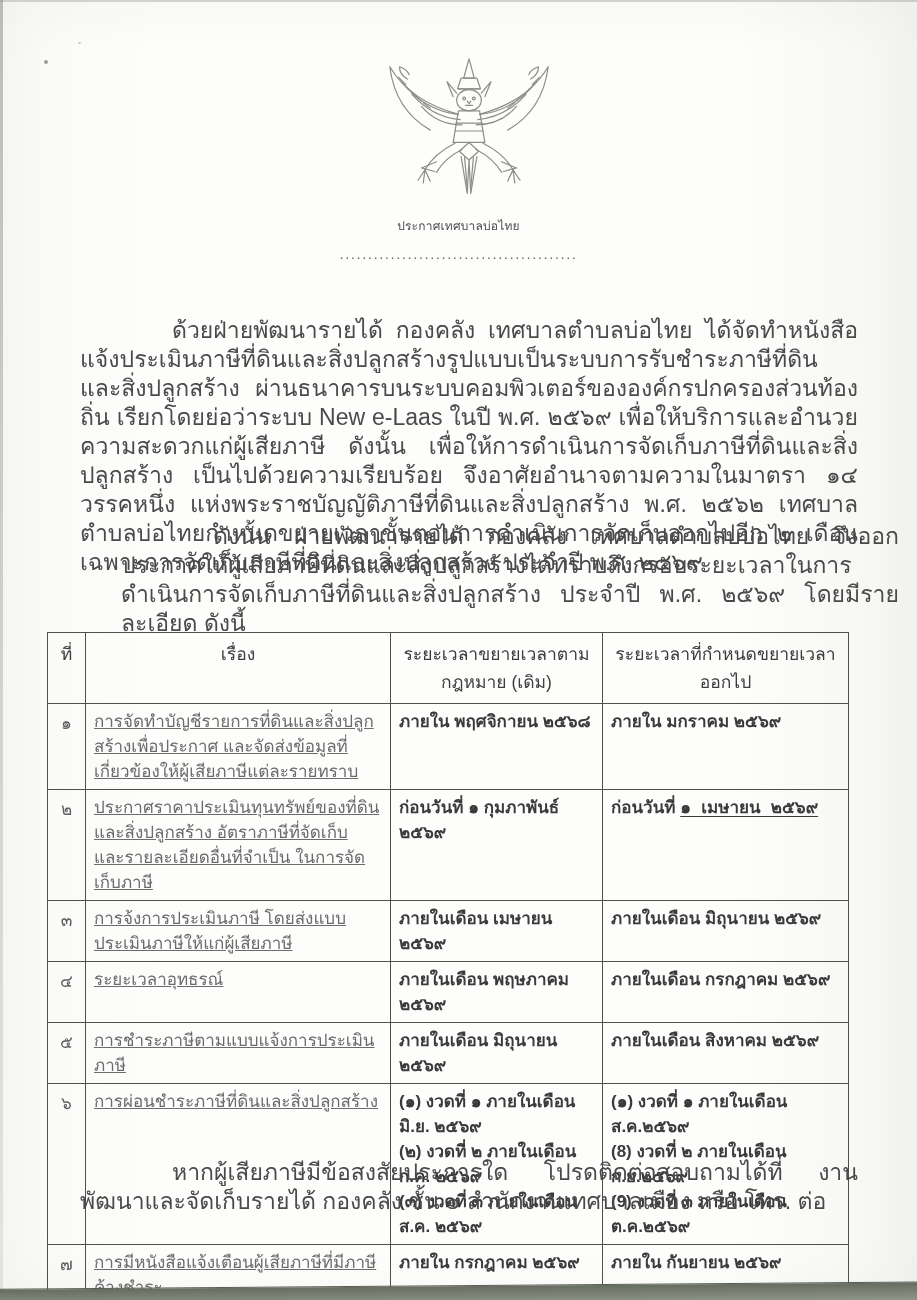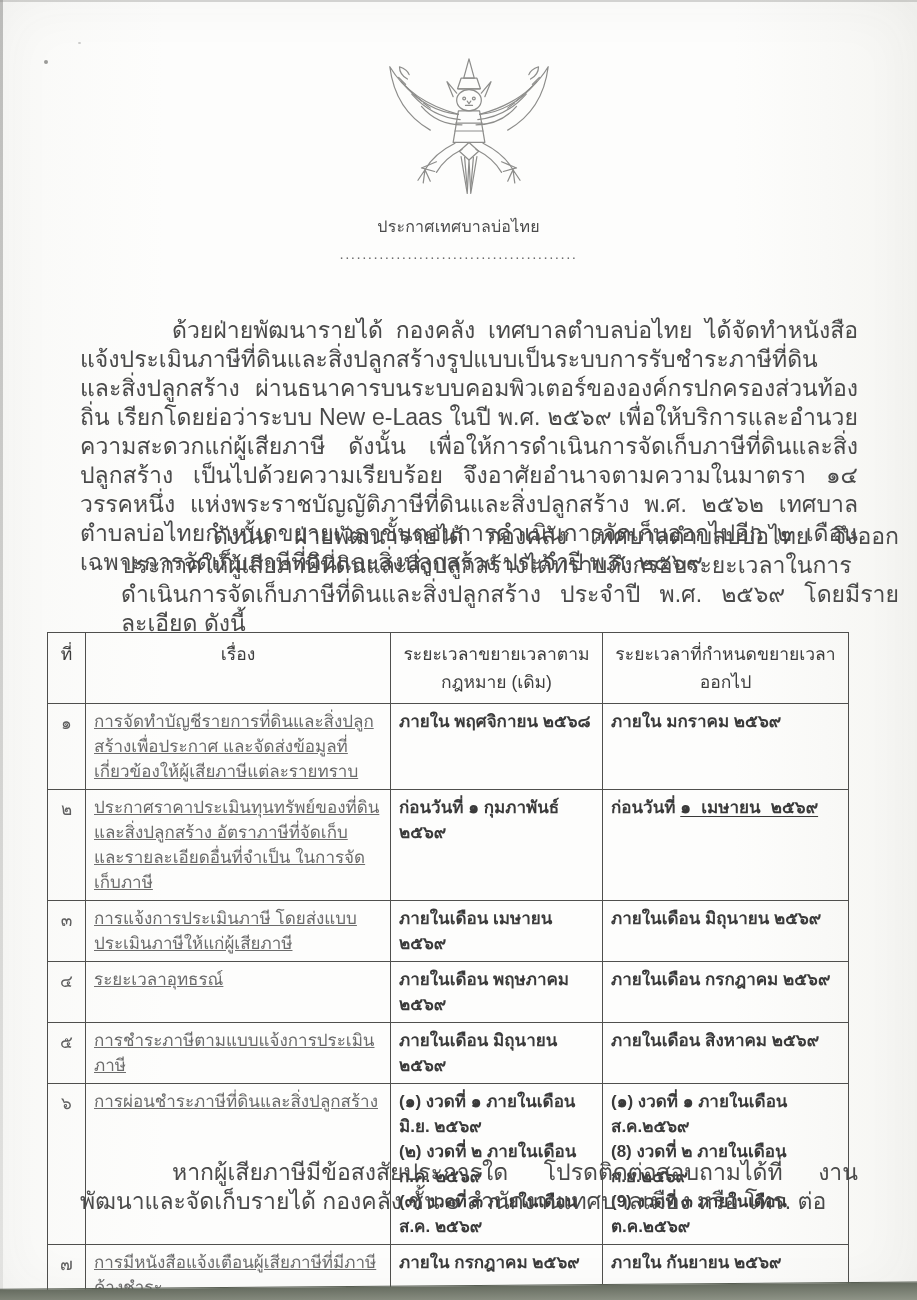--- a/index.html
+++ b/index.html
@@ -22,21 +22,21 @@
     position:absolute;left:-20px;bottom:-8px;width:980px;height:22px;
     background:linear-gradient(180deg,#666c60,#9ba093);
     transform:rotate(-0.45deg);
     border-top:1px solid #575d52;
   }
   .speck{position:absolute;background:#9a9a98;border-radius:50%;}
 
   .emblem{position:absolute;left:381px;top:56px;width:176px;height:150px;}
 
   .title-block{position:absolute;left:0;top:212px;width:100%;text-align:center;color:#4c4c4c;}
-  .title-line{font-size:16px;line-height:29px;letter-spacing:.2px;}
+  .title-line{font-size:12px;line-height:29px;letter-spacing:.2px;}
   .dots{font-size:15px;color:#6d6d6d;letter-spacing:1.5px;margin-top:4px;}
 
   .para{
     position:absolute;left:80px;width:778px;
     font-size:23px;line-height:29px;color:#4a4a4a;
     text-align:justify;text-indent:92px;
     overflow-wrap:anywhere;
   }
   .para1{top:316px;}
   .para2{top:522px;margin-left:41px;}
@@ -169,21 +169,21 @@
           <td class="c-subj">ประกาศราคาประเมินทุนทรัพย์ของที่ดินและสิ่งปลูกสร้าง อัตราภาษีที่จัดเก็บ และรายละเอียดอื่นที่จำเป็น ในการจัดเก็บภาษี</td>
           <td class="c-val">
             <div class="vline">ก่อนวันที่ ๑ กุมภาพันธ์ ๒๕๖๙</div>
           </td>
           <td class="c-val">
             <div class="vline"><span>ก่อนวันที่ </span><span class="underline">๑ เมษายน ๒๕๖๙</span></div>
           </td>
         </tr>
         <tr>
           <td class="c-no">๓</td>
-          <td class="c-subj">การแจ้งการประเมินภาษี โดยส่งแบบประเมินภาษีให้แก่ผู้เสียภาษี</td>
+          <td class="c-subj">การจ้งการประเมินภาษี โดยส่งแบบประเมินภาษีให้แก่ผู้เสียภาษี</td>
           <td class="c-val">
             <div class="vline">ภายในเดือน เมษายน ๒๕๖๙</div>
           </td>
           <td class="c-val">
             <div class="vline">ภายในเดือน มิถุนายน ๒๕๖๙</div>
           </td>
         </tr>
         <tr>
           <td class="c-no">๔</td>
           <td class="c-subj">ระยะเวลาอุทธรณ์</td>

